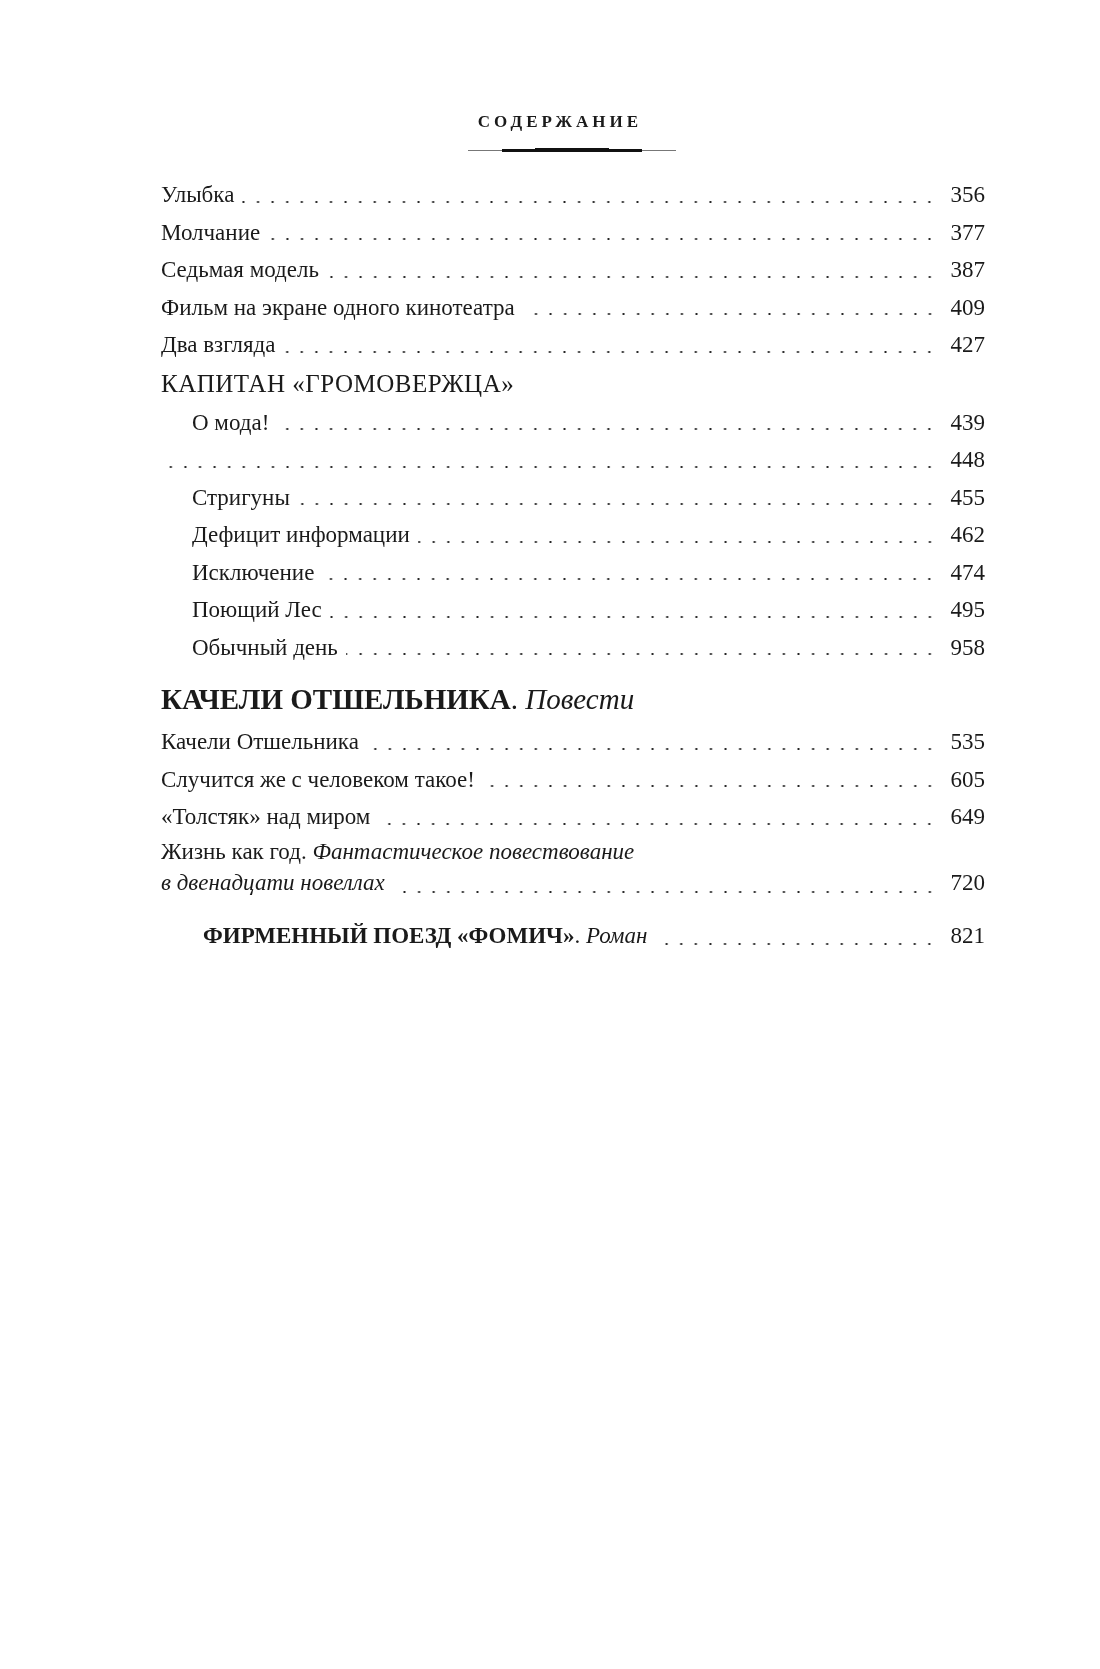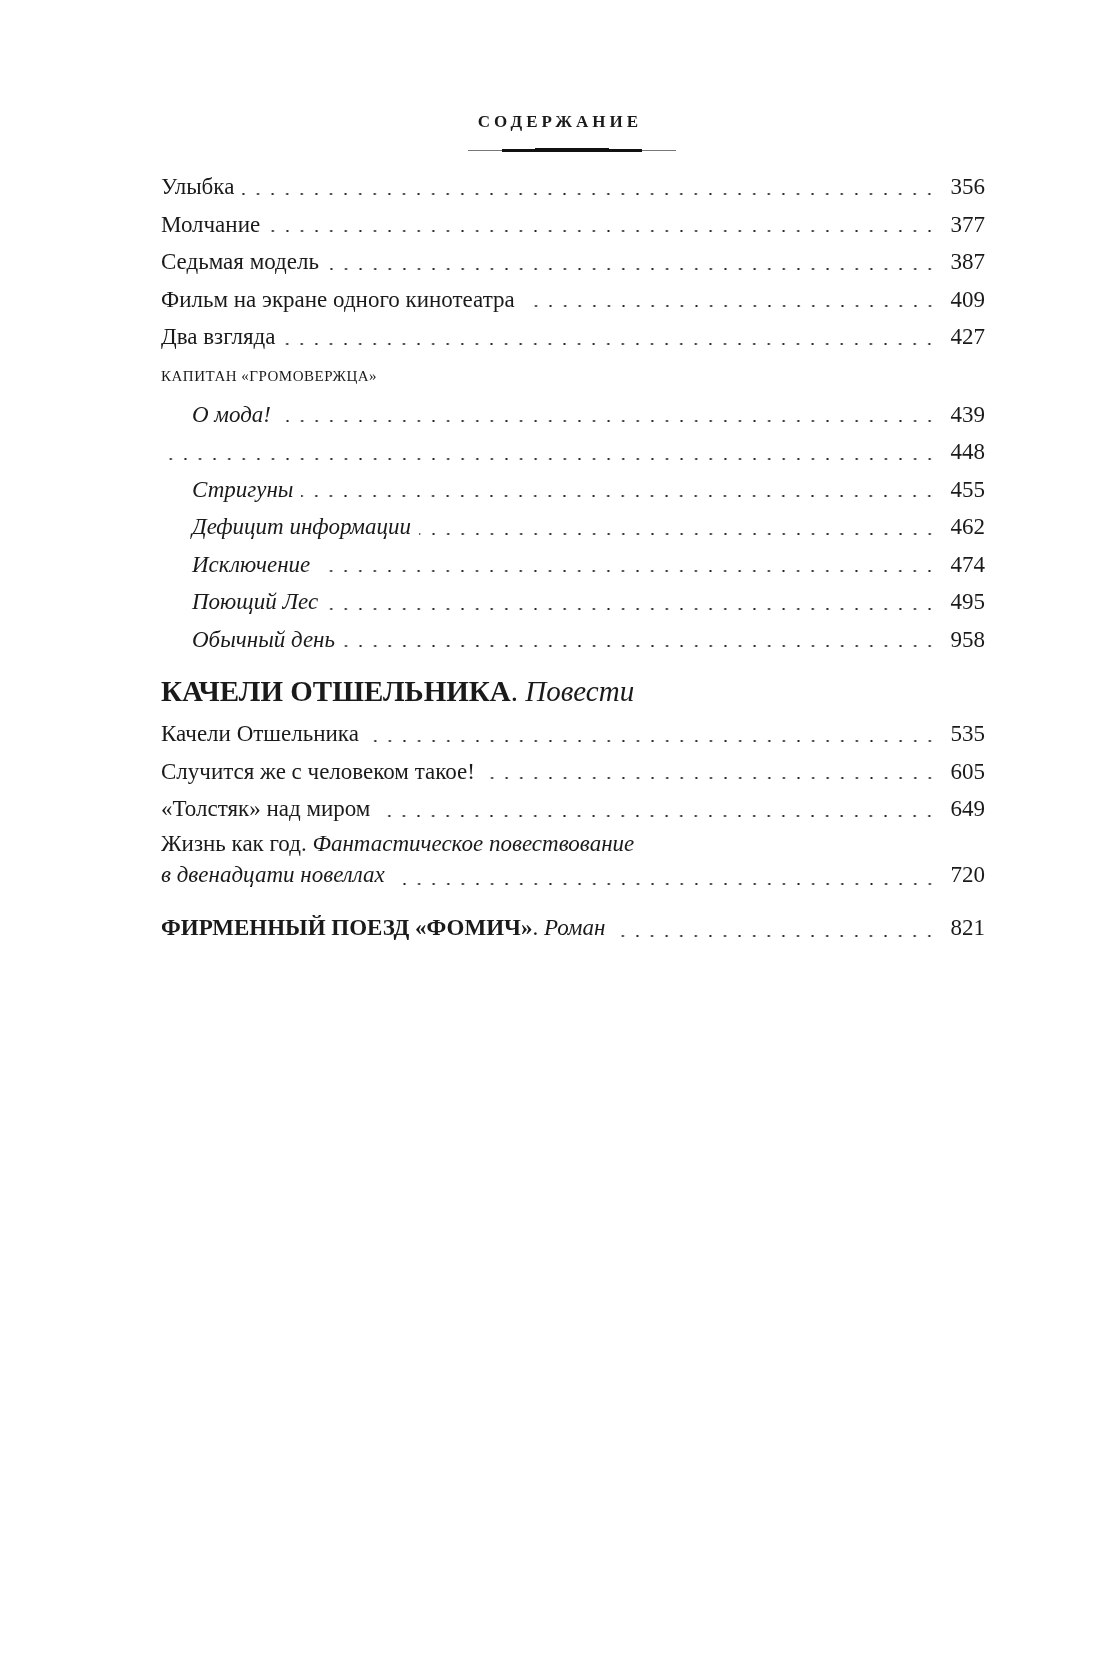--- a/index.html
+++ b/index.html
@@ -51,33 +51,32 @@
       top: 148px;
       left: 535px;
       width: 74px;
       height: 4px;
       background: #111;
     }
     .toc {
       position: absolute;
       left: 161px;
       width: 824px;
-      top: 168px;
+      top: 176px;
     }
     .row {
       display: flex;
       align-items: baseline;
       height: 37.5px;
       font-size: 23px;
       line-height: 37.5px;
       white-space: nowrap;
     }
     .row.indent .title-wrap {
       padding-left: 31px;
-      font-style: italic;
     }
     .title-wrap {
       flex: 0 0 auto;
     }
     .leader {
       flex: 1 1 auto;
       overflow: hidden;
       margin: 0 6px 0 8px;
       position: relative;
       height: 2px;
@@ -89,21 +88,21 @@
       background-repeat: repeat-x;
     }
     .page {
       flex: 0 0 auto;
       width: 42px;
       text-align: right;
     }
     .section-caption {
       height: 40px;
       line-height: 40px;
-      font-size: 15px;
+      font-size: 25px;
       letter-spacing: 0.5px;
     }
     .section-head {
       font-size: 29px;
       height: 48px;
       line-height: 48px;
       margin-top: 9px;
     }
     .bold { font-weight: bold; }
     .ital { font-style: italic; }
@@ -112,20 +111,21 @@
       line-height: 31px;
     }
     .row.two-line-second {
       height: 37px;
       line-height: 31px;
     }
     .big-head {
       margin-top: 12px;
       height: 40px;
       line-height: 40px;
+      margin-left: 42px;
     }
   </style>
 </head>
 <body>
 
 <div class="header">
   <span class="header-title">СОДЕРЖАНИЕ</span>
 </div>
 <div class="header-rule"></div>
 <div class="header-rule-thick"></div>

